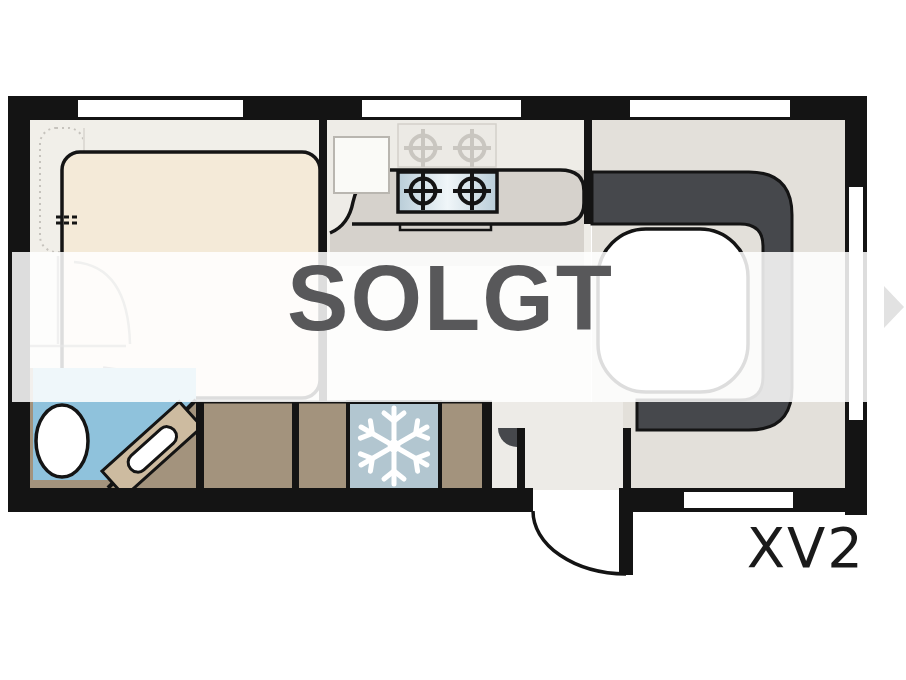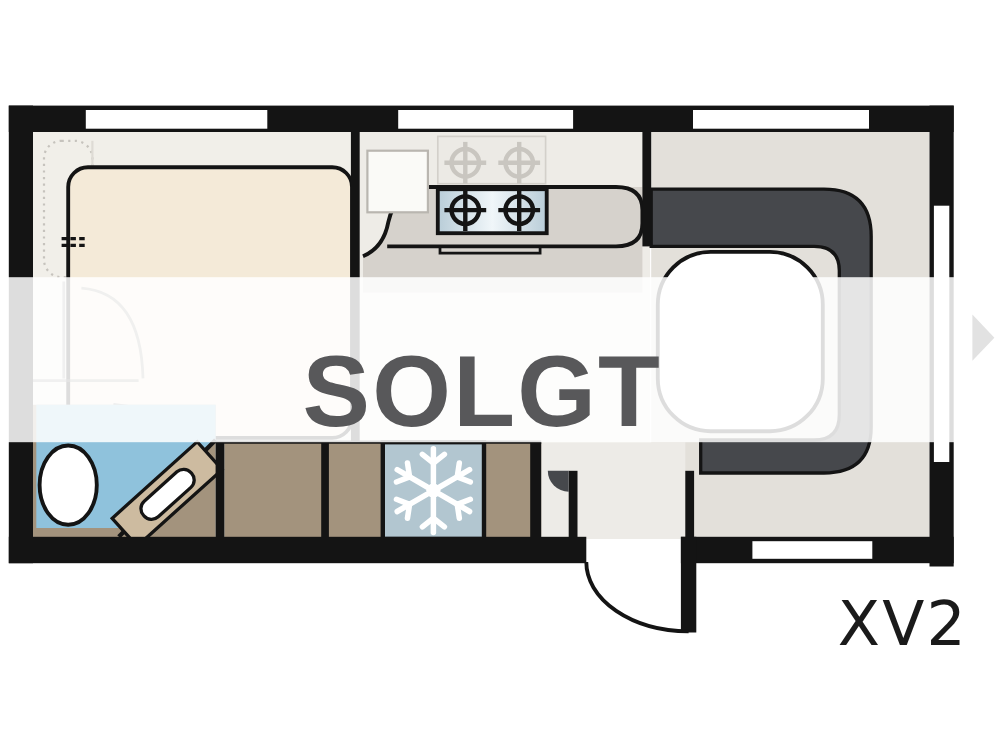--- a/index.html
+++ b/index.html
@@ -2,33 +2,33 @@
 <html><head>
 <meta charset="utf-8">
 <style>
   html,body{margin:0;padding:0;}
   body{
     width:906px;height:680px;position:relative;background:#ffffff;overflow:hidden;
     font-family:"Liberation Sans", sans-serif;
   }
   .plan-svg{position:absolute;left:0;top:0;z-index:1;}
   .sold-banner{
-    position:absolute;left:0;top:252px;width:877px;height:150px;
+    position:absolute;left:12px;top:252px;width:877px;height:150px;
     background:rgba(255,255,255,0.86);z-index:2;
-    display:flex;align-items:flex-end;justify-content:center;
+    display:flex;align-items:flex-start;justify-content:center;
   }
   .sold-text{
     font-family:"Liberation Sans", sans-serif;
     font-weight:bold;font-size:92px;line-height:1;
     color:#58585a;letter-spacing:2px;user-select:none;
   }
   .model-label{
-    position:absolute;right:26px;top:520px;z-index:3;
+    position:absolute;right:41px;top:520px;z-index:3;
     font-family:"DejaVu Sans", sans-serif;
-    font-size:56px;line-height:1;color:#1a1a1a;letter-spacing:2px;margin-top:20px;
+    font-size:56px;line-height:1;color:#1a1a1a;letter-spacing:2px;
   }
   .next-arrow{
     position:absolute;left:884px;top:286px;z-index:3;
     width:0;height:0;cursor:pointer;
     border-top:21px solid transparent;
     border-bottom:21px solid transparent;
     border-left:20px solid #e2e2e2;
   }
 </style>
 </head>

